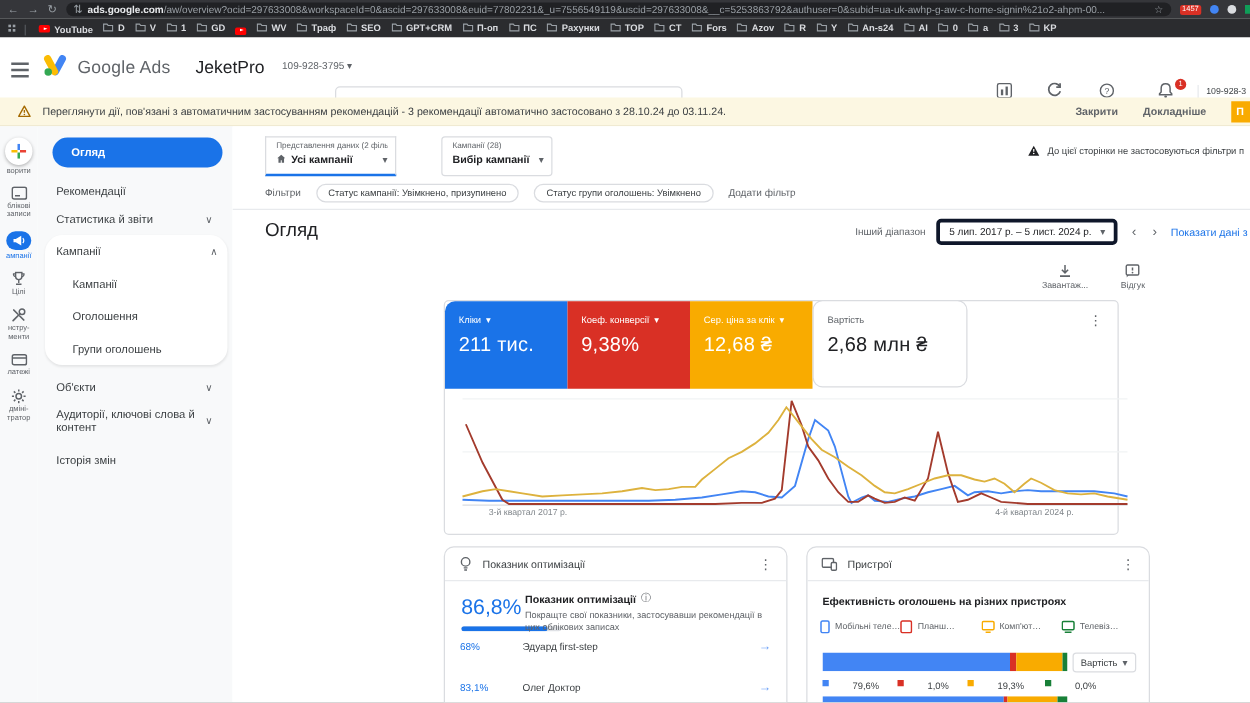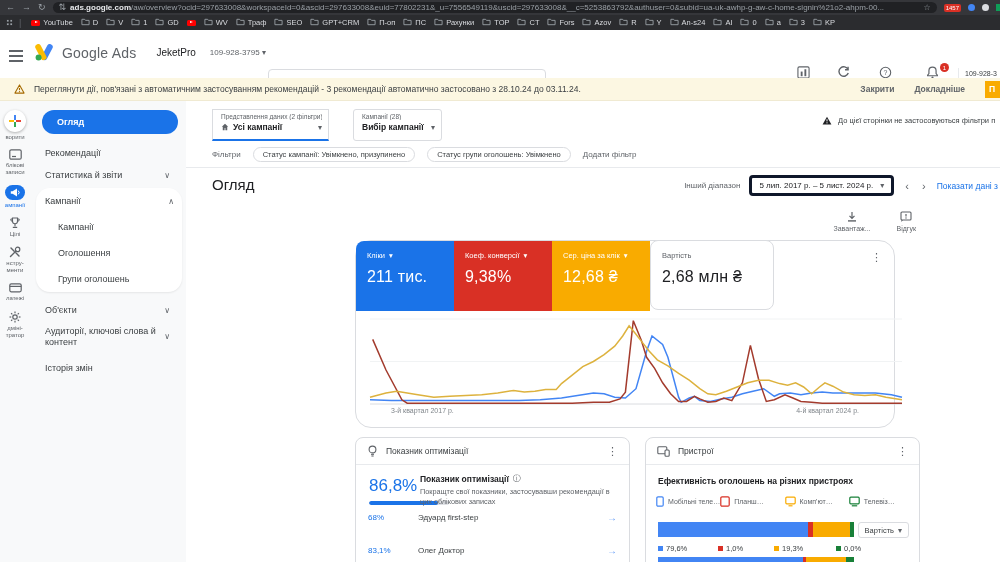--- a/index.html
+++ b/index.html
@@ -24,21 +24,21 @@
   .bm-item { display:flex; align-items:center; gap:3px; color:#dadce0; font-size:7.5px; white-space:nowrap; padding:0 4px; }
   .yt-ic { width:9px; height:6px; background:#f00; border-radius:1.5px; position:relative; }
   .yt-ic:after { content:""; position:absolute; left:3.5px; top:1.5px; border-left:3px solid #fff; border-top:1.5px solid transparent; border-bottom:1.5px solid transparent; }
 
   
   .app-header { position:absolute; top:30px; left:0; right:0; height:48px; background:#fff; }
   .hamburger { position:absolute; left:9px; top:20px; width:14px; cursor:pointer; }
   .hamburger div { height:2px; background:#5f6368; margin-bottom:3px; }
   .brand { position:absolute; left:34px; top:14px; display:flex; align-items:center; gap:8px; }
   .brand-name { font-size:14px; color:#5f6368; letter-spacing:.2px; }
-  .acct-name { font-size:10px; color:#202124; margin-left:12px; }
+  .acct-name { font-size:14px; color:#202124; margin-left:12px; }
   .acct-id { font-size:8px; color:#5f6368; margin-left:6px; }
   .search-box { position:absolute; left:268px; top:39px; width:278px; height:29px; border:1px solid #dadce0; border-radius:4px; display:flex; align-items:center; padding:0 9px; gap:7px; background:#fff; }
   .search-box input { border:0; outline:0; flex:1; font-size:9.5px; color:#3c4043; font-family:inherit; background:transparent; }
   .search-box input::placeholder { color:#80868b; }
   .hdr-actions { position:absolute; right:48px; top:36px; display:flex; gap:15px; }
   .hdr-action { display:flex; flex-direction:column; align-items:center; gap:2px; font-size:7px; color:#5f6368; cursor:pointer; position:relative; }
   .notif-badge { position:absolute; top:-3px; right:3px; background:#d93025; color:#fff; font-size:6px; width:9px; height:9px; border-radius:50%; display:flex; align-items:center; justify-content:center; }
   .profile-box { position:absolute; right:0; top:38px; width:42px; border-left:1px solid #e8eaed; padding-left:6px; font-size:7px; color:#3c4043; line-height:1.6; overflow:hidden; white-space:nowrap; }
 
   
@@ -60,40 +60,40 @@
   .nav-pill { position:absolute; left:12px; right:8px; top:9px; height:24px; background:#1a73e8; border-radius:13px; color:#fff; display:flex; align-items:center; padding-left:15px; font-weight:bold; cursor:pointer; }
   .nav-item { position:absolute; left:12px; right:8px; height:22px; display:flex; align-items:center; padding-left:3px; cursor:pointer; }
   .nav-chev { margin-left:auto; margin-right:8px; color:#5f6368; font-size:8px; }
   .nav-card { position:absolute; left:6px; right:4px; top:87px; height:104px; background:#fff; border-radius:14px; box-shadow:0 1px 2px rgba(0,0,0,.08); }
   .nav-card-hd { display:flex; align-items:center; height:26px; padding-left:9px; cursor:pointer; }
   .nav-sub { display:flex; align-items:center; height:26px; padding-left:22px; cursor:pointer; }
   .nav-two-line { line-height:1.25; }
 
   
   .main { position:absolute; left:186px; top:101px; right:0; bottom:0; background:#fff; overflow:hidden; }
-  .dd1 { position:absolute; left:26px; top:8px; width:117px; height:32px; border:1px solid #dadce0; border-bottom:2px solid #1a73e8; padding:3px 6px 0 8px; cursor:pointer; background:#fff; }
+  .dd1 { position:absolute; left:26px; top:8px; width:105px; height:32px; border:1px solid #dadce0; border-bottom:2px solid #1a73e8; padding:3px 6px 0 8px; cursor:pointer; background:#fff; }
   .dd2 { position:absolute; left:167px; top:8px; width:89px; height:32px; border:1px solid #dadce0; border-radius:3px; padding:3px 6px 0 8px; cursor:pointer; background:#fff; }
   .dd-label { font-size:6.5px; color:#5f6368; white-space:nowrap; overflow:hidden; }
   .dd-value { font-size:8.5px; color:#202124; font-weight:bold; display:flex; align-items:center; gap:4px; margin-top:2px; white-space:nowrap; }
   .dd-arrow { margin-left:auto; color:#5f6368; font-size:8px; }
   .page-warning { position:absolute; left:636px; top:15px; display:flex; align-items:center; gap:6px; font-size:7.5px; color:#3c4043; white-space:nowrap; }
   .filters-row { position:absolute; left:26px; top:46px; right:0; display:flex; align-items:center; gap:12px; font-size:8px; color:#5f6368; }
   .chip { border:1px solid #dadce0; border-radius:9px; padding:2px 9px; font-size:7.5px; color:#3c4043; background:#fff; cursor:pointer; white-space:nowrap; }
   .main-divider { position:absolute; top:66px; left:0; right:0; height:1px; background:#e8eaed; }
   .page-title { position:absolute; left:26px; top:75px; font-size:15px; color:#202124; }
   .range-row { position:absolute; top:74px; right:2px; display:flex; align-items:center; gap:9px; white-space:nowrap; }
   .range-label { font-size:8px; color:#5f6368; }
   .date-box { border:3px solid #0f172a; border-radius:4px; padding:3px 7px; font-size:8px; color:#202124; display:flex; align-items:center; gap:7px; cursor:pointer; background:#fff; }
   .chev-btn { color:#5f6368; font-size:11px; cursor:pointer; padding:0 2px; }
   .show-data-link { font-size:8.5px; color:#1a73e8; cursor:pointer; }
   .dl-row { position:absolute; top:110px; right:84px; display:flex; gap:26px; }
   .dl-item { display:flex; flex-direction:column; align-items:center; gap:2px; font-size:7px; color:#5f6368; cursor:pointer; }
 
   
-  .ov-card { position:absolute; left:169px; top:139px; width:540px; height:188px; border:1px solid #dadce0; border-radius:16px; background:#fff; }
+  .ov-card { position:absolute; left:169px; top:139px; width:540px; height:188px; border:1px solid #dadce0; border-radius:4px; background:#fff; }
   .tiles { display:flex; }
   .tile { width:98px; height:70px; padding:10px 0 0 11px; color:#fff; cursor:pointer; }
   .tile-label { font-size:7.5px; display:flex; align-items:center; gap:4px; white-space:nowrap; }
   .tile-value { font-size:16px; margin-top:8px; letter-spacing:.2px; }
   .tile-blue { background:#1a73e8; border-top-left-radius:8px; }
   .tile-red { background:#d93025; }
   .tile-yellow { background:#f9ab00; }
   .tile-white { background:#fff; border:1px solid #dadce0; border-radius:8px; width:124px; margin-top:-1px; }
   .tile-white .tile-label { color:#5f6368; }
   .tile-white .tile-value { color:#202124; }
@@ -116,21 +116,21 @@
   .opt-row-pct { font-size:8px; color:#1a73e8; width:50px; }
   .opt-row-name { font-size:8px; color:#3c4043; }
   .opt-row-arrow { margin-left:auto; color:#669df6; font-size:10px; }
 
   .dev-title { position:absolute; left:12px; top:38px; font-size:8.5px; font-weight:bold; color:#202124; }
   .dev-legend { position:absolute; left:10px; top:58px; right:6px; display:flex; }
   .dev-legend-item { display:flex; align-items:center; gap:4px; font-size:7px; color:#5f6368; width:66px; white-space:nowrap; overflow:hidden; cursor:pointer; }
   .device-bar { position:absolute; left:12px; width:196px; height:15px; display:flex; overflow:hidden; }
   .metric-select { position:absolute; right:10px; top:84px; height:16px; border:1px solid #dadce0; border-radius:3px; display:flex; align-items:center; gap:4px; padding:0 6px; font-size:7.5px; color:#3c4043; cursor:pointer; }
   .bar-labels { position:absolute; left:12px; top:106px; right:10px; display:flex; }
-  .bar-label { display:flex; align-items:center; gap:3px; font-size:7.5px; color:#3c4043; }
+  .bar-label { display:flex; align-items:flex-start; gap:19px; font-size:7.5px; color:#3c4043; }
   .sq { width:5px; height:5px; display:inline-block; }
 </style>
 </head>
 <body>
 
 <div class="screen">
 
   <div class="br-row1">
     <span class="nav-glyph">←</span>
     <span class="nav-glyph">→</span>
@@ -142,21 +142,21 @@
     </div>
     <span class="ext-badge">1457</span>
     <span class="ext-dot-blue"></span>
     <span class="ext-dot-grey"></span>
     <span class="ext-dot-green"></span>
   </div>
 
   <div class="br-row2">
     <span class="grid-ic"></span>
     <span class="bm-sep">|</span>
-    <div id="bookmarks" style="display:flex;align-items:center;">
+    <div id="bookmarks" style="display:flex;align-items:flex-end;font-weight:bold;">
         <span class="bm-item">
           <span class="yt-ic"></span>
           <span>YouTube</span>
         </span>
         <span class="bm-item">
           <span><svg width="9" height="8" viewBox="0 0 10 8">
               <path d="M1 1h3l1 1.2h4V7H1z" fill="none" stroke="#9aa0a6" stroke-width="1"></path>
             </svg></span>
           <span>D</span>
         </span>

